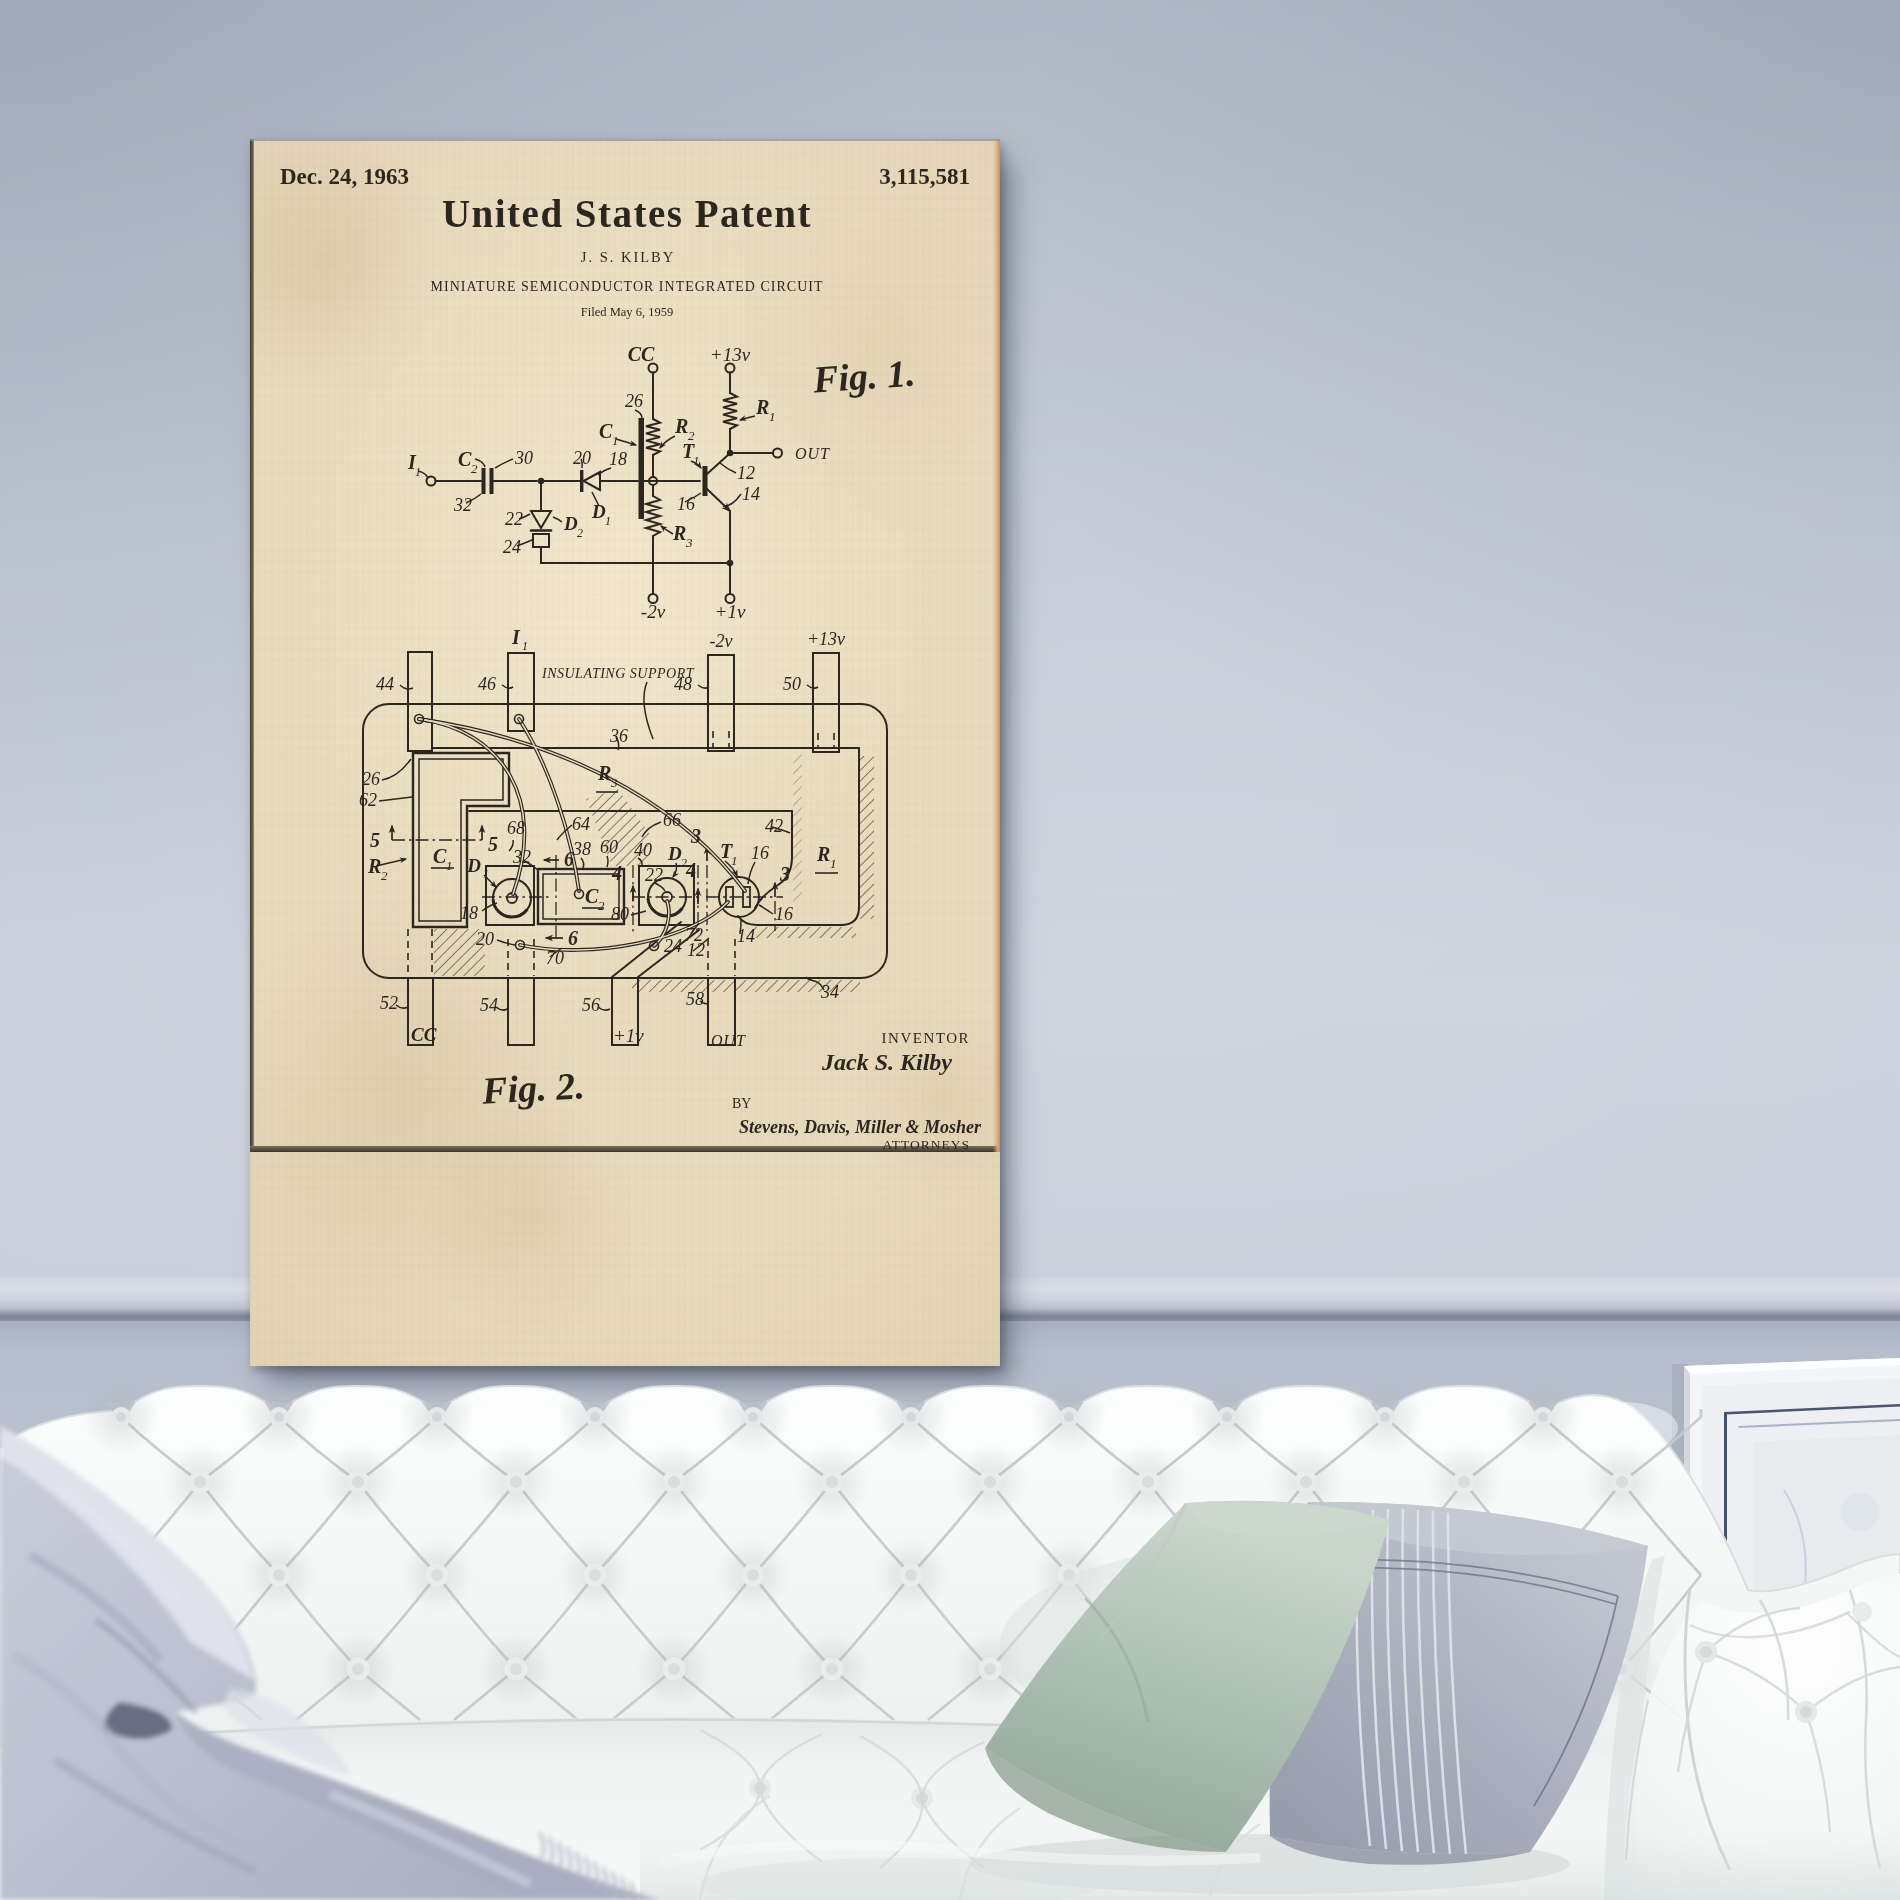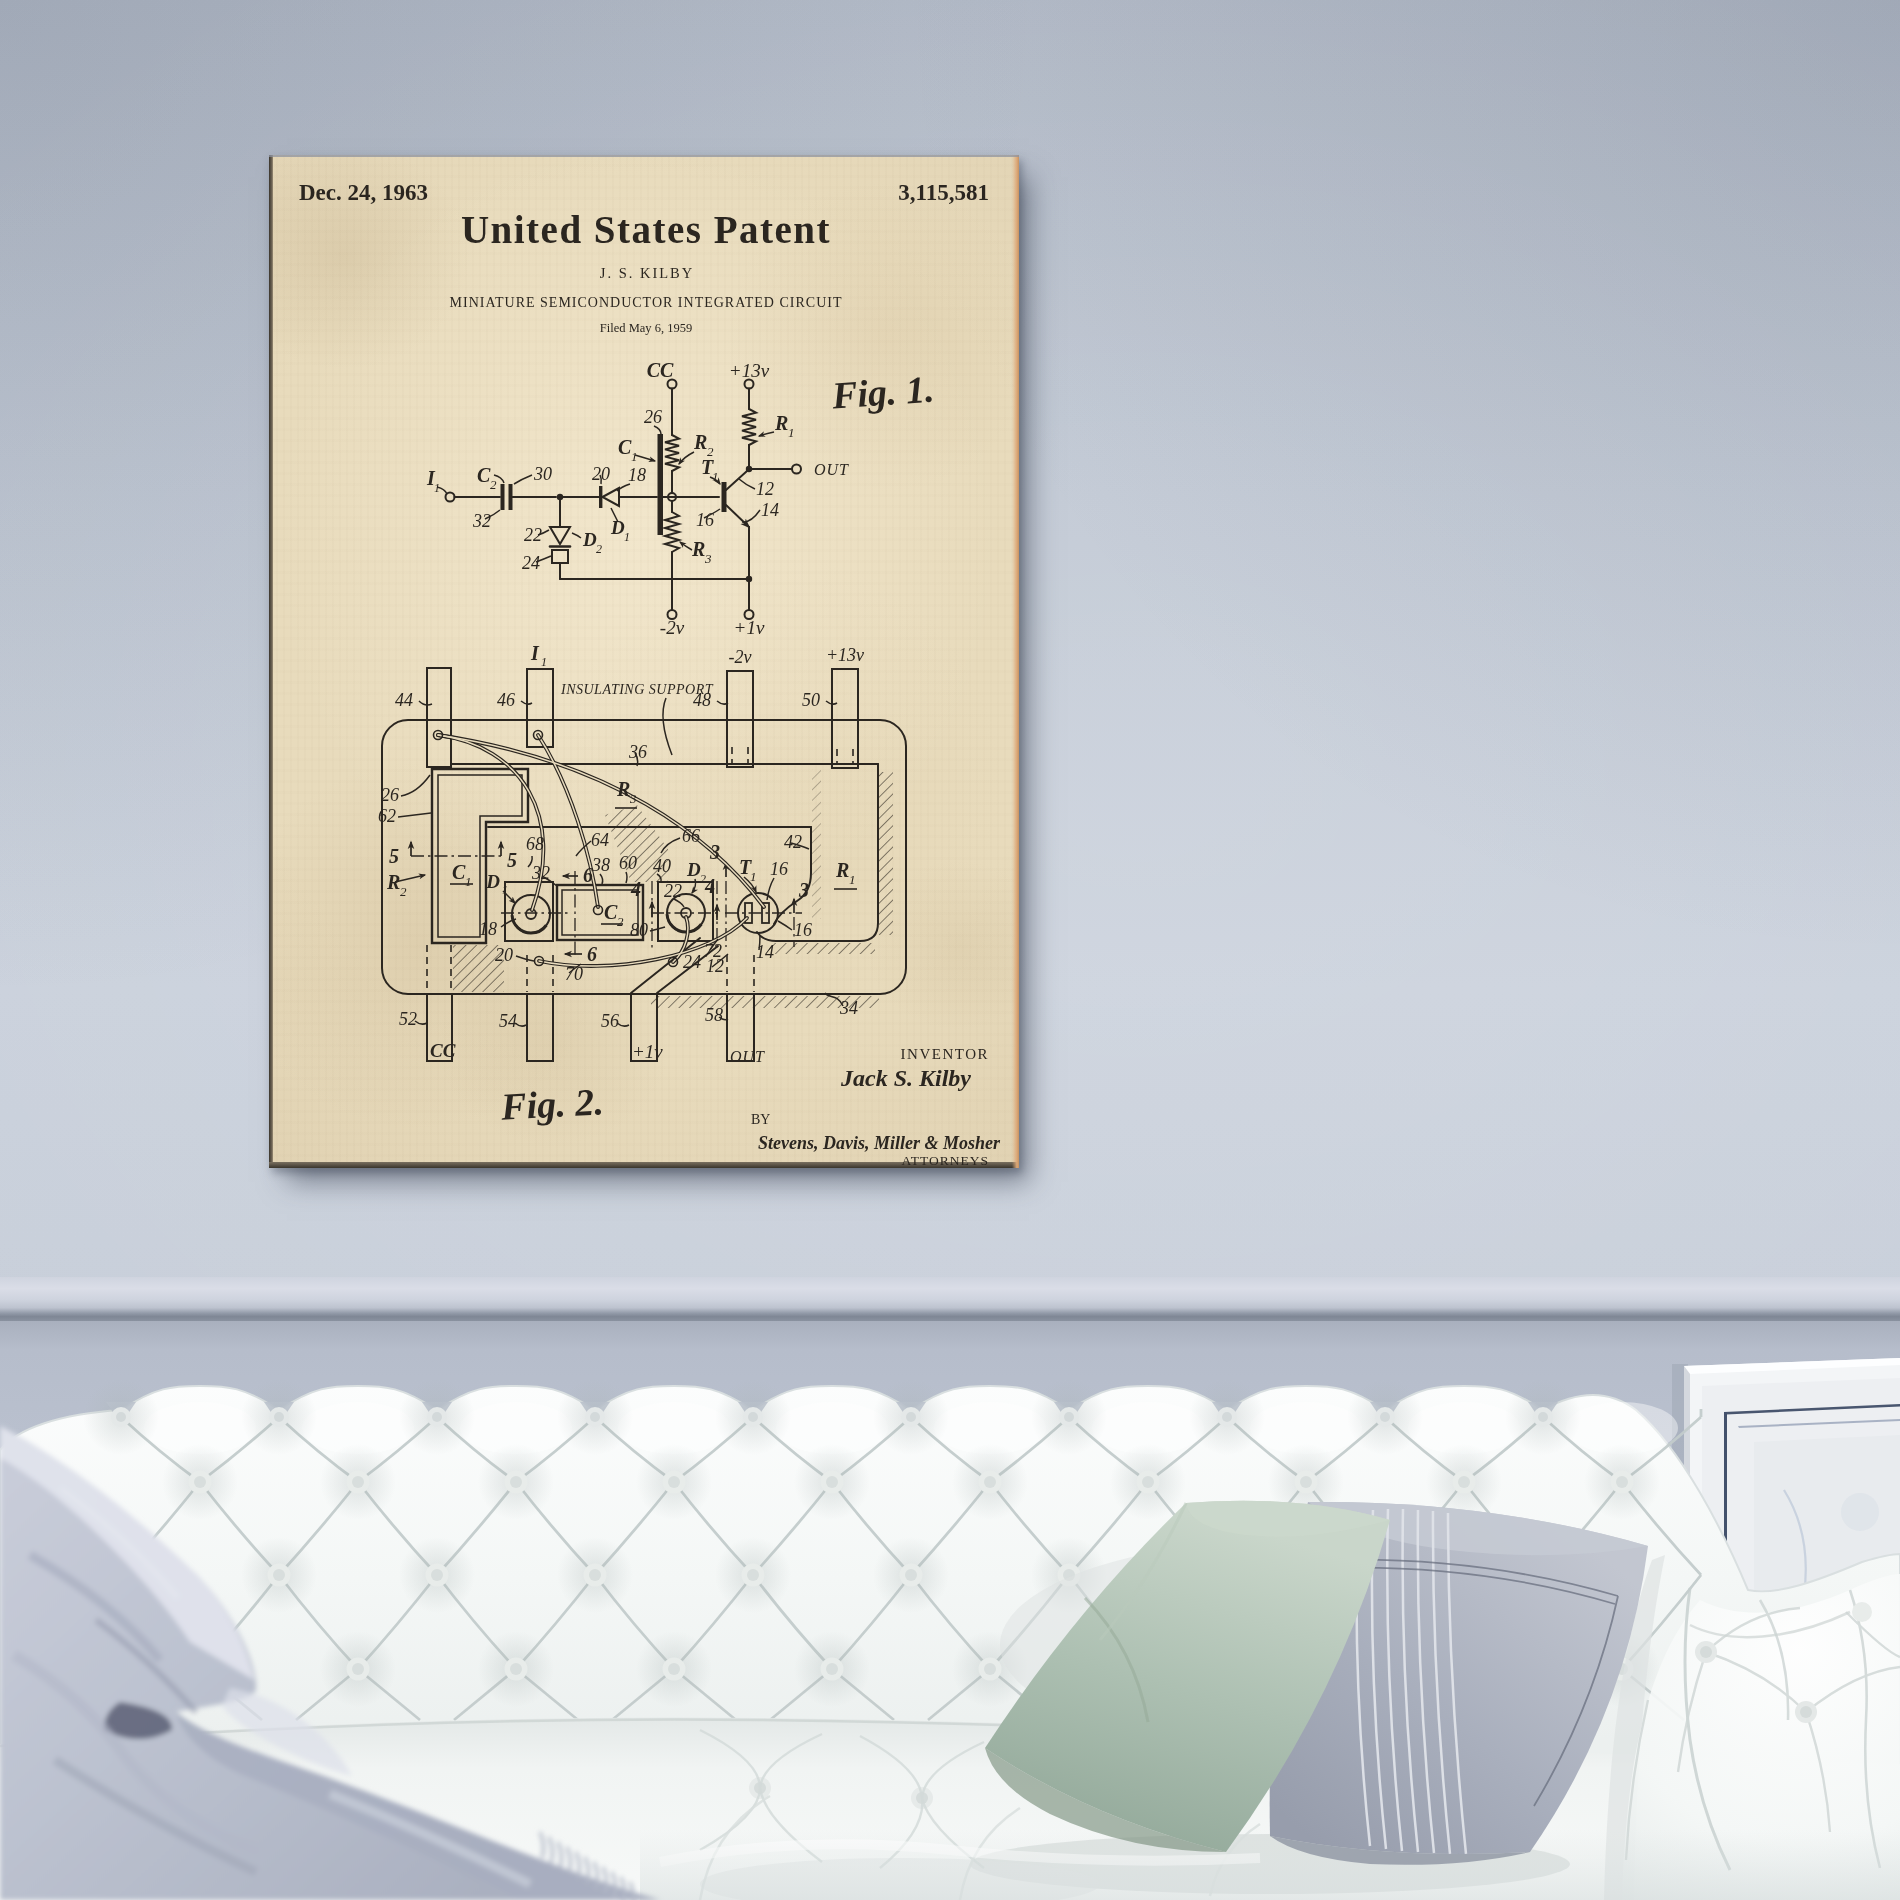--- a/index.html
+++ b/index.html
@@ -12,33 +12,33 @@
   linear-gradient(180deg,#b0b8c5 0%,#bfc7d3 26%,#cad1dc 52%,#c7ced9 72%,#bfc7d3 100%);}
 .abs{position:absolute;}
 </style>
 </head>
 <body>
 
 <div class="abs" style="left:0;top:1277px;width:1900px;height:44px;background:linear-gradient(180deg,#cfd4df 0%,#dadde7 26%,#ced3de 52%,#bdc3cf 70%,#939ba9 82%,#7f8795 90%,#8a92a0 100%);"></div>
 
 <div class="abs" style="left:0;top:1321px;width:1900px;height:579px;background:linear-gradient(180deg,#a9b0be 0%,#b6bdcb 5%,#bcc3d1 34%,#c1c8d5 100%);"></div>
 
-<div class="abs" style="left:269px;top:139px;width:750px;height:1013px;
+<div class="abs" style="left:250px;top:139px;width:750px;height:1227px;
  background:
   repeating-linear-gradient(90deg, rgba(150,128,96,.03) 0 2px, rgba(0,0,0,0) 2px 7px),
   repeating-linear-gradient(0deg, rgba(150,128,96,.018) 0 3px, rgba(0,0,0,0) 3px 11px),
   radial-gradient(62% 50% at 49% 38%, rgba(250,240,217,.55), rgba(0,0,0,0) 78%),
   radial-gradient(36% 26% at 20% 78%, rgba(186,162,122,.22), rgba(0,0,0,0) 70%),
   radial-gradient(30% 22% at 82% 18%, rgba(196,172,132,.18), rgba(0,0,0,0) 70%),
   radial-gradient(24% 16% at 10% 10%, rgba(178,156,118,.22), rgba(0,0,0,0) 70%),
   radial-gradient(40% 30% at 68% 62%, rgba(214,196,158,.15), rgba(0,0,0,0) 75%),
   radial-gradient(22% 14% at 38% 88%, rgba(186,164,124,.18), rgba(0,0,0,0) 70%),
   radial-gradient(18% 12% at 92% 78%, rgba(186,164,124,.16), rgba(0,0,0,0) 70%),
   radial-gradient(140% 110% at 50% 46%, #e8dbbc 40%, #dfd0b0 66%, #d3c09d 88%, #c7b390 100%);
- box-shadow:14px 18px 26px -4px rgba(50,58,74,.52), 3px 5px 8px rgba(50,58,74,.35);margin-top:16px;">
+ box-shadow:14px 18px 26px -4px rgba(50,58,74,.52), 3px 5px 8px rgba(50,58,74,.35);">
 
 <div class="abs" style="left:0;top:0;width:4px;height:1013px;background:linear-gradient(90deg,#39342c,#6e6455 70%,#9c8f77);"></div>
 
 <div class="abs" style="left:0;top:1007px;width:750px;height:6px;background:linear-gradient(180deg,#7a7060,#3a352c);"></div>
 
 <div class="abs" style="right:0;top:0;width:7px;height:1013px;background:linear-gradient(90deg,rgba(0,0,0,0),#dca878 70%,#c59261);"></div>
 
 <div class="abs" style="left:0;top:0;width:750px;height:2px;background:#8d93a0;opacity:.75;"></div>
 
 <svg class="abs" style="left:0;top:0;" width="750" height="1013" viewBox="0 0 750 1013">

